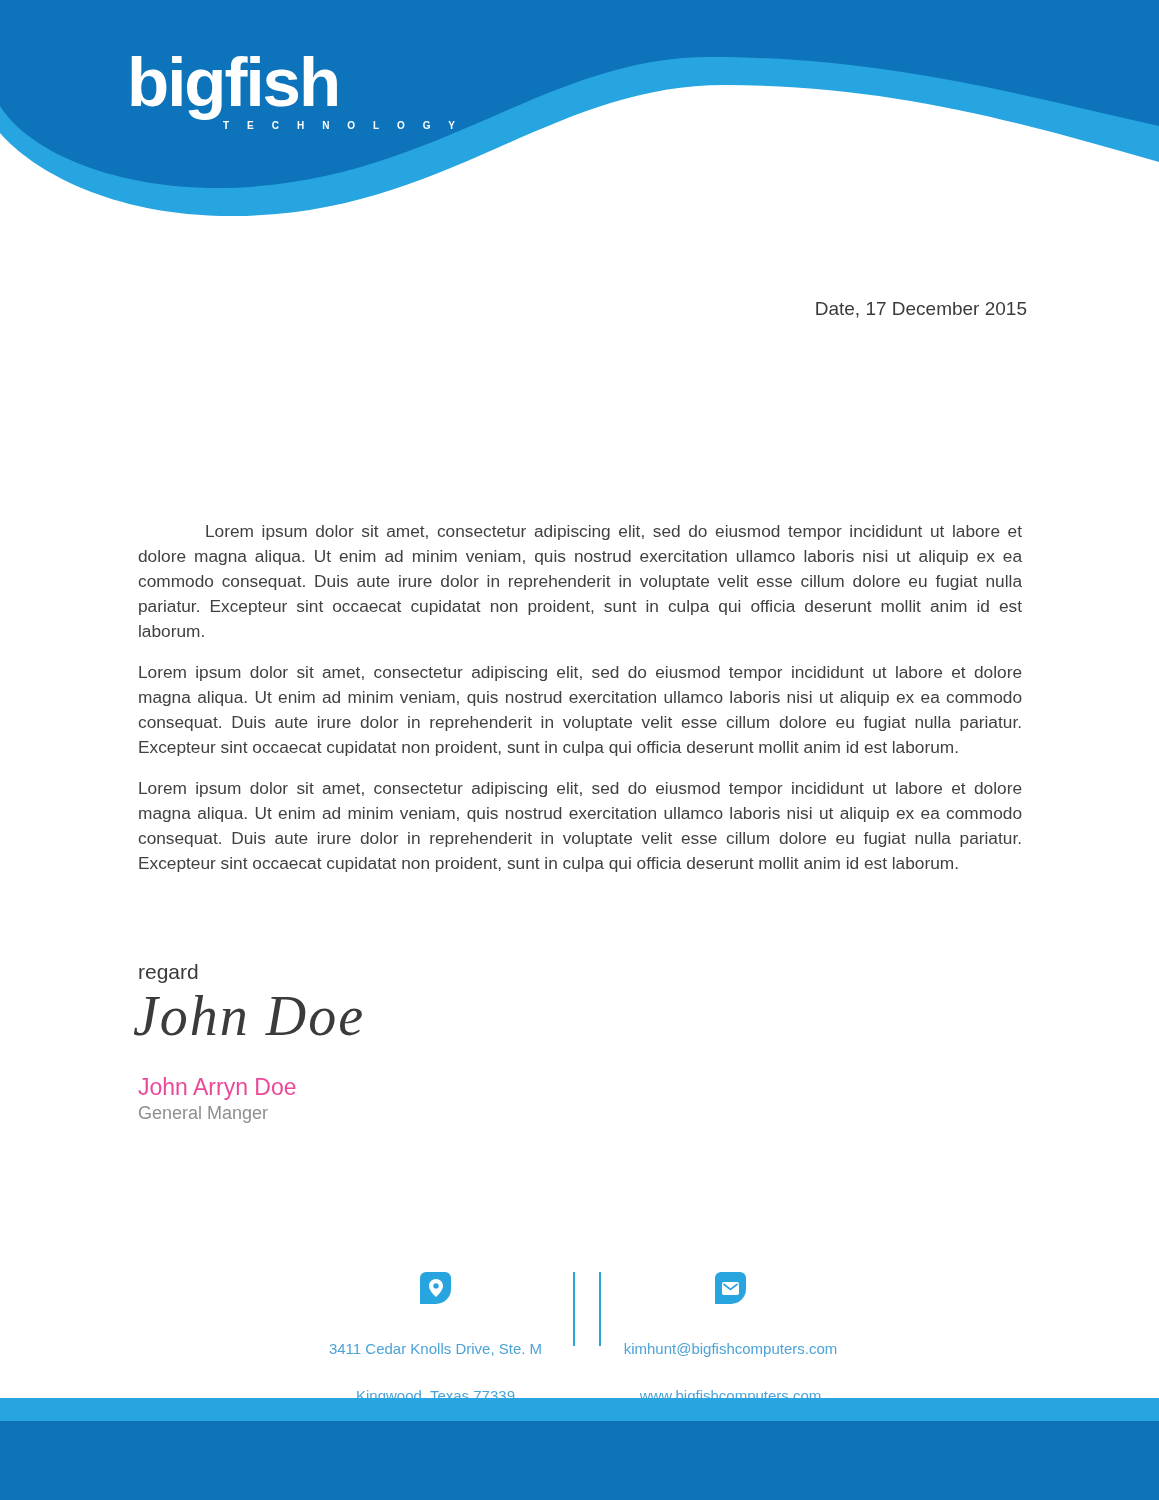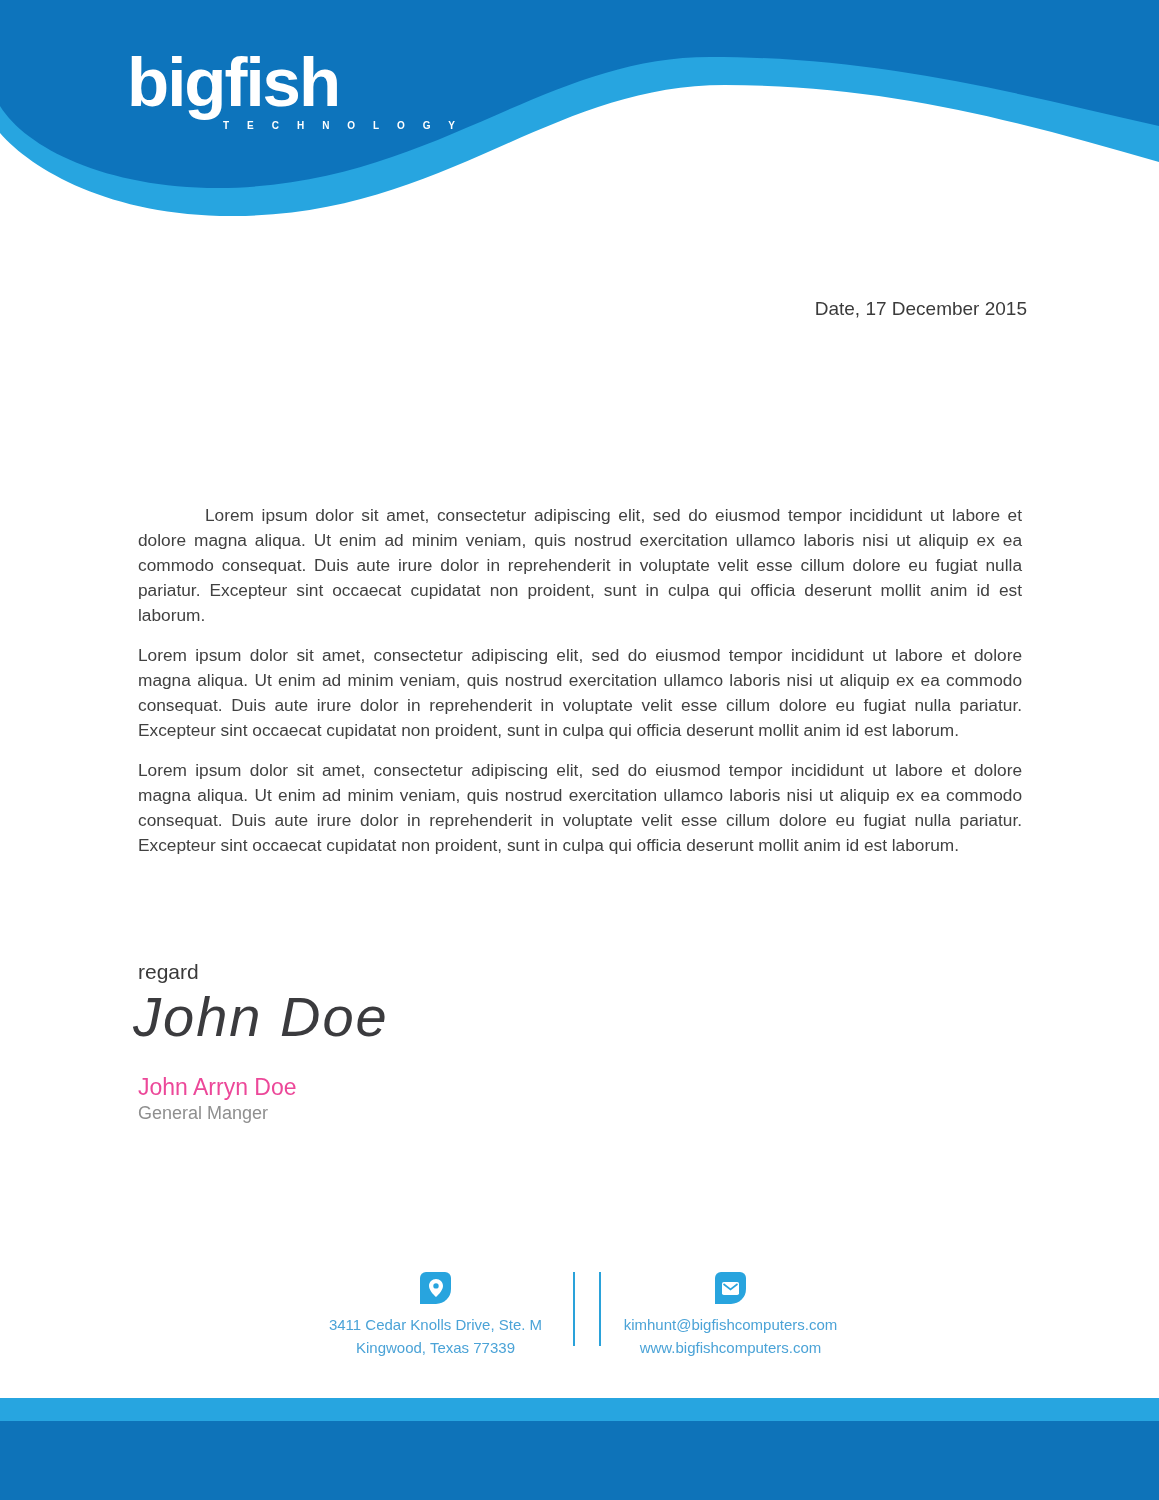--- a/index.html
+++ b/index.html
@@ -25,42 +25,42 @@
   .date-line {
     position:absolute; top:298px; left:138px; width:889px; text-align:right;
     font-size:19px; color:#3b3b3b;
   }
   .recipient { position:absolute; top:347px; left:138px; color:#3f3f3f; }
   .recipient-name { font-size:18.5px; font-weight:bold; color:#353535; margin-bottom:8px; }
   .recipient-line { font-size:18px; line-height:23px; }
 
   .body-text { position:absolute; top:503px; left:138px; width:884px; }
   .body-text p {
-    margin:0 0 15px 0; font-size:17.3px; line-height:25px; text-align:justify;
+    margin:16px 0 15px 0; font-size:17.3px; line-height:25px; text-align:justify;
     color:#414141;
   }
   .body-text p.first { text-indent:67px; }
 
   .closing { position:absolute; top:960px; left:138px; font-size:21px; color:#3a3a3a; }
   .signature {
     position:absolute; top:984px; left:133px;
-    font-family:Liberation Sans, sans-serif; font-style:italic; font-size:56px;
+    font-family:Liberation Serif, serif; font-style:italic; font-size:56px;
     color:#3b3b3e; letter-spacing:2px; white-space:nowrap;
   }
   .sender-name { position:absolute; top:1074px; left:138px; font-size:23px; color:#ec4899; }
   .sender-title { position:absolute; top:1103px; left:138px; font-size:18px; color:#8f8f8f; }
 
   
   .contact-row {
     position:absolute; top:1258px; left:0; width:1159px;
     display:flex; justify-content:center; align-items:flex-start;
   }
   .contact-col {
     display:flex; flex-direction:column; align-items:center;
-    color:#4ba3d7; font-size:15px; line-height:22.5px; text-align:center;
+    color:#4ba3d7; font-size:15px; line-height:22.5px; text-align:center;gap:24px;
   }
   .contact-col.col-address { width:250px; }
   .contact-col.col-phone   { width:186px; }
   .contact-col.col-email   { width:236px; }
   .contact-divider {
     width:2px; height:74px; background:#2aa2da; margin:14px 12px 0 12px;
   }
   .icon-badge {
     width:31px; height:32px; margin:14px 0 10px 0;
     background:#28a4de; border-radius:6px 6px 15px 0;

